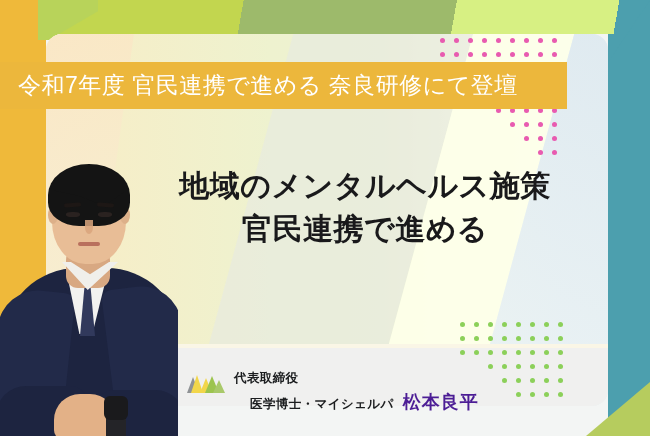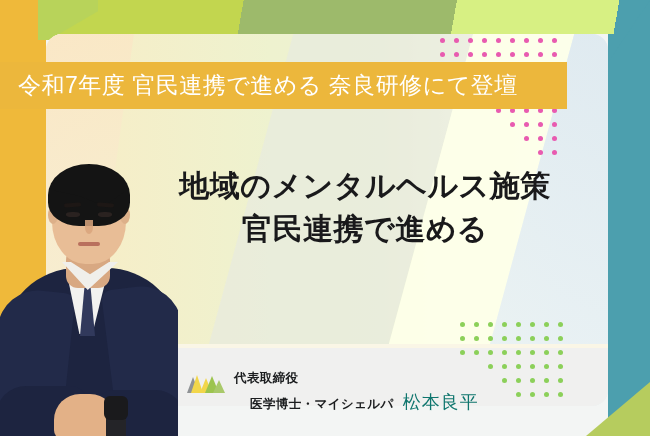--- a/index.html
+++ b/index.html
@@ -216,21 +216,21 @@
   }
   .sig-right{display:flex;flex-direction:column;}
   .sig-role{
     font-size:12.5px;color:#1b1d1f;font-weight:700;white-space:nowrap;
     letter-spacing:.4px;
   }
   .sig-line2{
     display:flex;align-items:baseline;gap:9px;margin-top:3px;margin-left:16px;
   }
   .sig-cred{font-size:12.5px;color:#1b1d1f;font-weight:700;white-space:nowrap;letter-spacing:.4px;}
-  .sig-name{font-size:18px;color:#0f766e;font-weight:400;white-space:nowrap;letter-spacing:1px;}
+  .sig-name{font-size:18px;color:#4c1d95;font-weight:700;white-space:nowrap;letter-spacing:1px;}
 </style>
 </head>
 <body>
 
 <div id="thumb">
 
   <div class="frame-left"></div>
   <div class="frame-right"></div>
   <div class="frame-top-green2"></div>
   <div class="corner-tl-green"></div>

